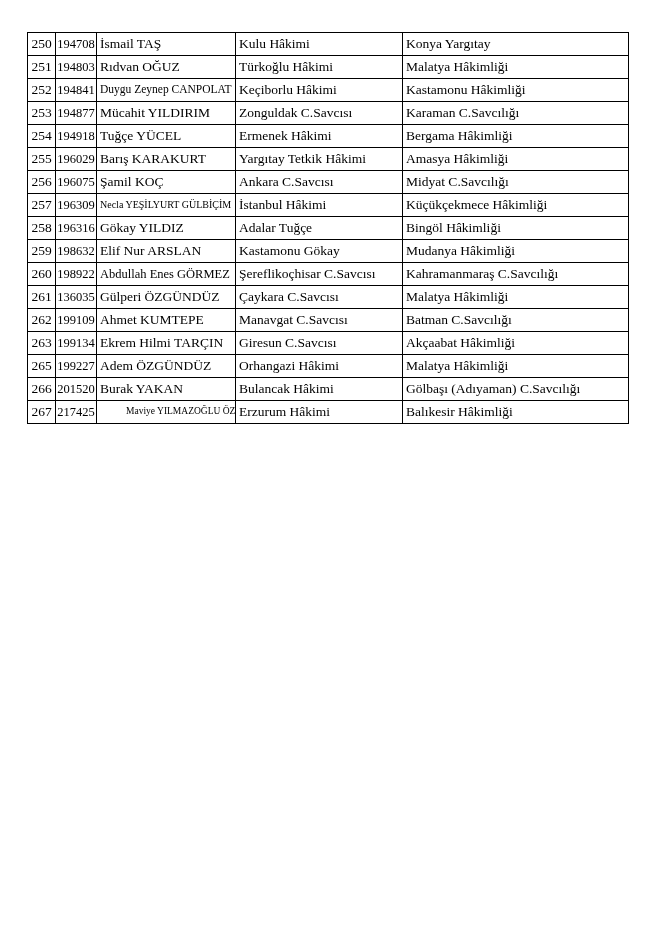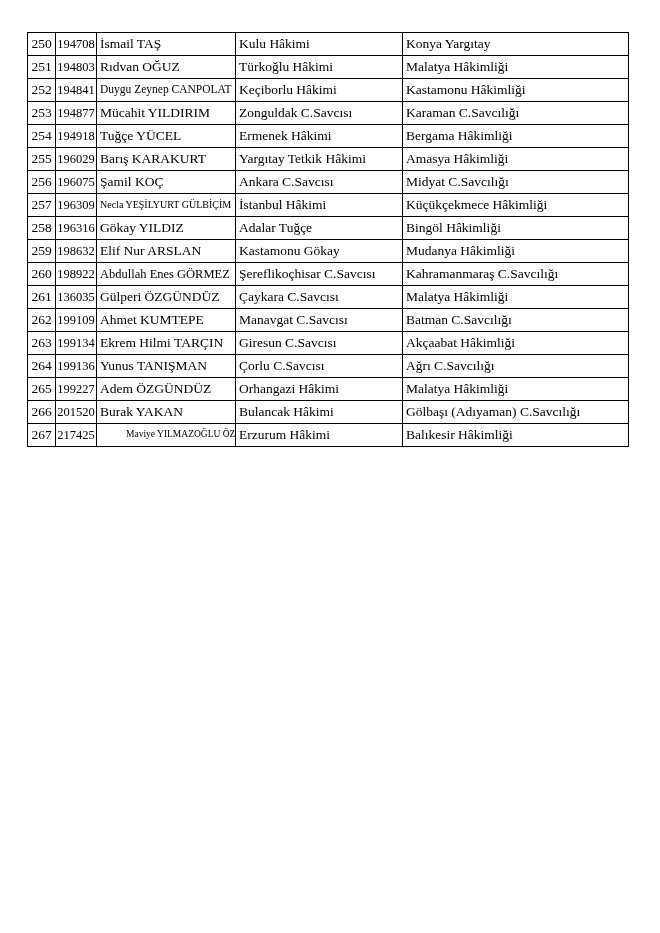--- a/index.html
+++ b/index.html
@@ -146,27 +146,20 @@
           <td class="c4">Batman C.Savcılığı</td>
         </tr>
         <tr>
           <td class="c0">263</td>
           <td class="c1" style="font-size: 12.5px;">199134</td>
           <td class="c2">Ekrem Hilmi TARÇIN</td>
           <td class="c3">Giresun C.Savcısı</td>
           <td class="c4">Akçaabat Hâkimliği</td>
         </tr>
         <tr>
-          <td class="c0">264</td>
-          <td class="c1" style="font-size: 12.5px;">199136</td>
-          <td class="c2">Yunus TANIŞMAN</td>
-          <td class="c3">Çorlu C.Savcısı</td>
-          <td class="c4">Ağrı C.Savcılığı</td>
-        </tr>
-        <tr>
           <td class="c0">265</td>
           <td class="c1" style="font-size: 12.5px;">199227</td>
           <td class="c2">Adem ÖZGÜNDÜZ</td>
           <td class="c3">Orhangazi Hâkimi</td>
           <td class="c4">Malatya Hâkimliği</td>
         </tr>
         <tr>
           <td class="c0">266</td>
           <td class="c1" style="font-size: 12.5px;">201520</td>
           <td class="c2">Burak YAKAN</td>

